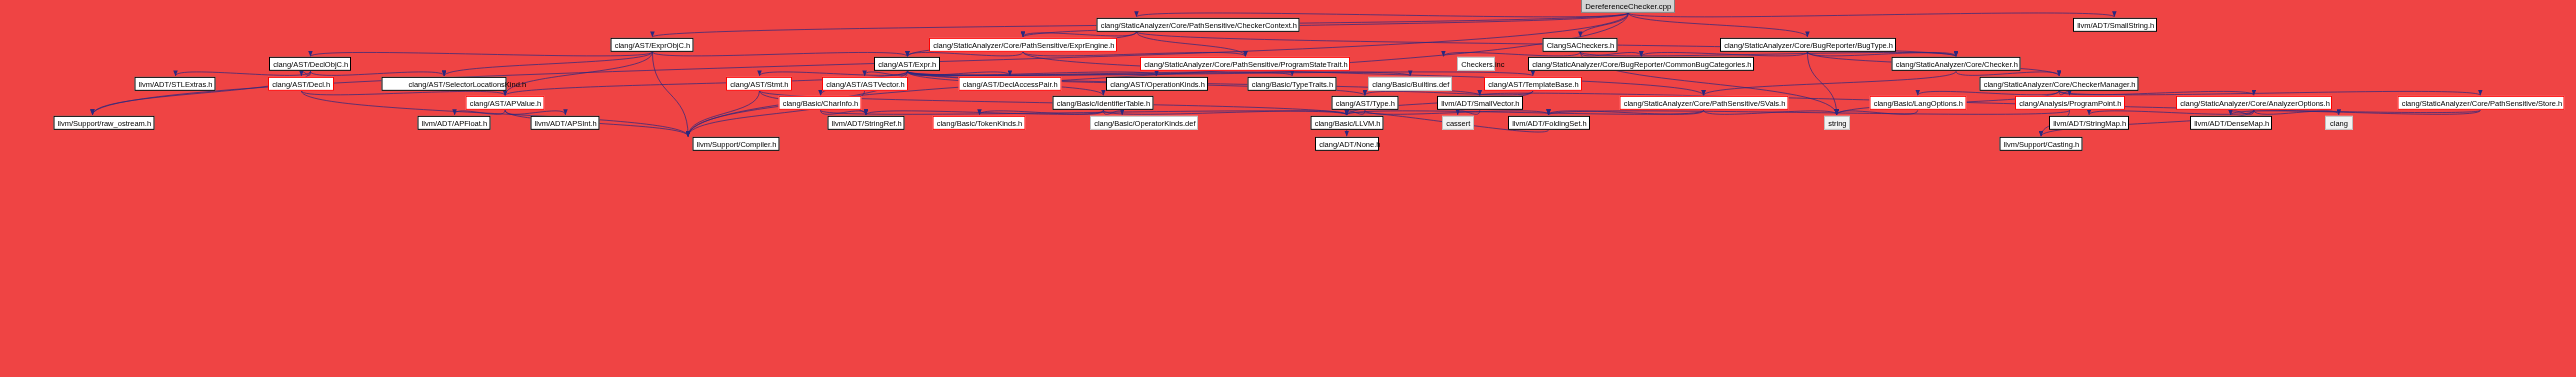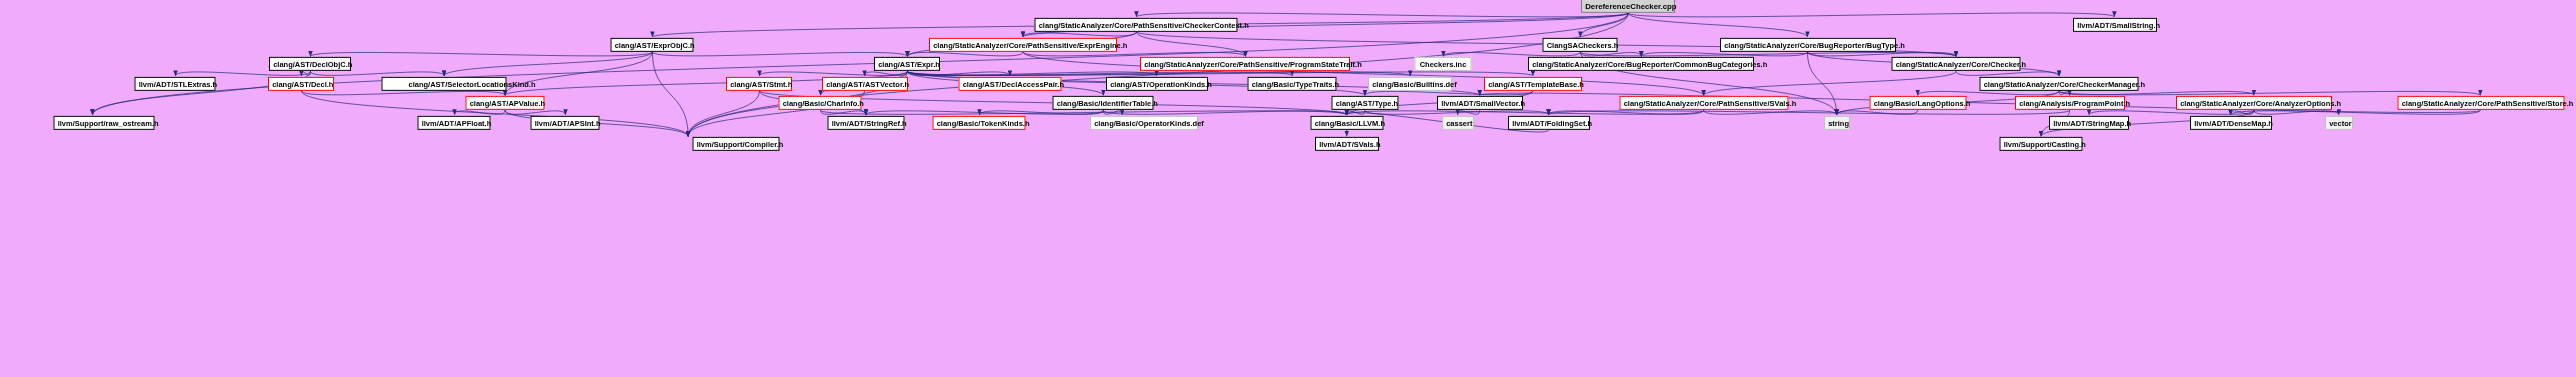--- a/index.html
+++ b/index.html
@@ -4,24 +4,23 @@
 <style>
   html, body {
     margin: 0;
     padding: 0;
     background: #ffffff;
   }
   #graph {
     position: relative;
     width: 2576px;
     height: 377px;
-    background: #f0abfc;
+    background: #ef4444;
     font-family: "Liberation Sans", sans-serif;
     overflow: hidden;
-    font-weight: bold;
   }
   #edges {
     position: absolute;
     left: 0;
     top: 0;
     width: 2576px;
     height: 377px;
     pointer-events: none;
   }
   .node {
@@ -150,30 +149,30 @@
         <path d="M3473,170 C3473,188 3604,159 3604,177" marker-end="url(#arrow)"></path>
         <path d="M3473,170 C3473,192 3145,188 3145,210" marker-end="url(#arrow)"></path>
         <path d="M3822,170 C3822,188 3437,159 3437,177" marker-end="url(#arrow)"></path>
         <path d="M3822,170 C3822,188 2280,129 2280,147" marker-end="url(#arrow)"></path>
         <path d="M2075,200 C2075,218 2075,192 2075,210" marker-end="url(#arrow)"></path>
         <path d="M2386,200 C2386,218 2075,159 2075,177" marker-end="url(#arrow)"></path>
       </g>
   </svg>
   <div id="node-layer">
       <div class="node root" style="left: 1628px; top: 5.8px; width: 94px;">DereferenceChecker.cpp</div>
-      <div class="node " style="left: 1136px; top: 25px; width: 203px;">clang/StaticAnalyzer/Core/PathSensitive/CheckerContext.h</div>
+      <div class="node " style="left: 1198px; top: 25px; width: 203px;">clang/StaticAnalyzer/Core/PathSensitive/CheckerContext.h</div>
       <div class="node " style="left: 2115px; top: 25px; width: 84px;">llvm/ADT/SmallString.h</div>
       <div class="node " style="left: 652px; top: 45px; width: 83px;">clang/AST/ExprObjC.h</div>
       <div class="node redbox" style="left: 1023px; top: 45px; width: 188px;">clang/StaticAnalyzer/Core/PathSensitive/ExprEngine.h</div>
       <div class="node " style="left: 1580px; top: 45px; width: 75px;">ClangSACheckers.h</div>
       <div class="node " style="left: 1808px; top: 45px; width: 176px;">clang/StaticAnalyzer/Core/BugReporter/BugType.h</div>
       <div class="node " style="left: 310px; top: 64px; width: 82px;">clang/AST/DeclObjC.h</div>
       <div class="node " style="left: 907px; top: 64px; width: 66px;">clang/AST/Expr.h</div>
       <div class="node redbox" style="left: 1245px; top: 64px; width: 210px;">clang/StaticAnalyzer/Core/PathSensitive/ProgramStateTrait.h</div>
-      <div class="node greybox" style="left: 1443px; top: 64px; width: 57px;">Checkers.inc</div>
+      <div class="node greybox" style="left: 1476px; top: 64px; width: 38px;">Checkers.inc</div>
       <div class="node " style="left: 1641px; top: 64px; width: 226px;">clang/StaticAnalyzer/Core/BugReporter/CommonBugCategories.h</div>
       <div class="node " style="left: 1956px; top: 64px; width: 129px;">clang/StaticAnalyzer/Core/Checker.h</div>
       <div class="node " style="left: 175px; top: 84px; width: 81px;">llvm/ADT/STLExtras.h</div>
       <div class="node redbox" style="left: 301px; top: 84px; width: 66px;">clang/AST/Decl.h</div>
       <div class="node " style="left: 444px; top: 84px; width: 125px; padding-left: 26px;">clang/AST/SelectorLocationsKind.h</div>
       <div class="node " style="left: 2059px; top: 84px; width: 159px;">clang/StaticAnalyzer/Core/CheckerManager.h</div>
       <div class="node redbox" style="left: 759px; top: 84px; width: 66px;">clang/AST/Stmt.h</div>
       <div class="node redbox" style="left: 865px; top: 84px; width: 86px;">clang/AST/ASTVector.h</div>
       <div class="node redbox" style="left: 1010px; top: 84px; width: 103px;">clang/AST/DeclAccessPair.h</div>
       <div class="node " style="left: 1157px; top: 84px; width: 102px;">clang/AST/OperationKinds.h</div>
@@ -195,19 +194,19 @@
       <div class="node " style="left: 565px; top: 123px; width: 69px;">llvm/ADT/APSInt.h</div>
       <div class="node " style="left: 866px; top: 123px; width: 77px;">llvm/ADT/StringRef.h</div>
       <div class="node redbox" style="left: 979px; top: 123px; width: 93px;">clang/Basic/TokenKinds.h</div>
       <div class="node greybox" style="left: 1122px; top: 123px; width: 108px; margin-left: 22px;">clang/Basic/OperatorKinds.def</div>
       <div class="node " style="left: 1347px; top: 123px; width: 73px;">clang/Basic/LLVM.h</div>
       <div class="node lightgrey" style="left: 1458px; top: 123px; width: 32px;">cassert</div>
       <div class="node " style="left: 1549px; top: 123px; width: 82px;">llvm/ADT/FoldingSet.h</div>
       <div class="node lightgrey" style="left: 1837px; top: 123px; width: 26px;">string</div>
       <div class="node " style="left: 2089px; top: 123px; width: 80px;">llvm/ADT/StringMap.h</div>
       <div class="node " style="left: 2231px; top: 123px; width: 82px;">llvm/ADT/DenseMap.h</div>
-      <div class="node lightgrey" style="left: 2339px; top: 123px; width: 28px;">vector</div>
+      <div class="node lightgrey" style="left: 2339px; top: 123px; width: 28px;">clang</div>
       <div class="node " style="left: 688px; top: 144px; width: 87px; margin-left: 48px;">llvm/Support/Compiler.h</div>
-      <div class="node " style="left: 1347px; top: 144px; width: 64px;">llvm/ADT/SVals.h</div>
+      <div class="node " style="left: 1347px; top: 144px; width: 64px;">clang/ADT/None.h</div>
       <div class="node " style="left: 2041px; top: 144px; width: 83px;">llvm/Support/Casting.h</div>
     </div>
 </div>
 
 
 </body></html>

